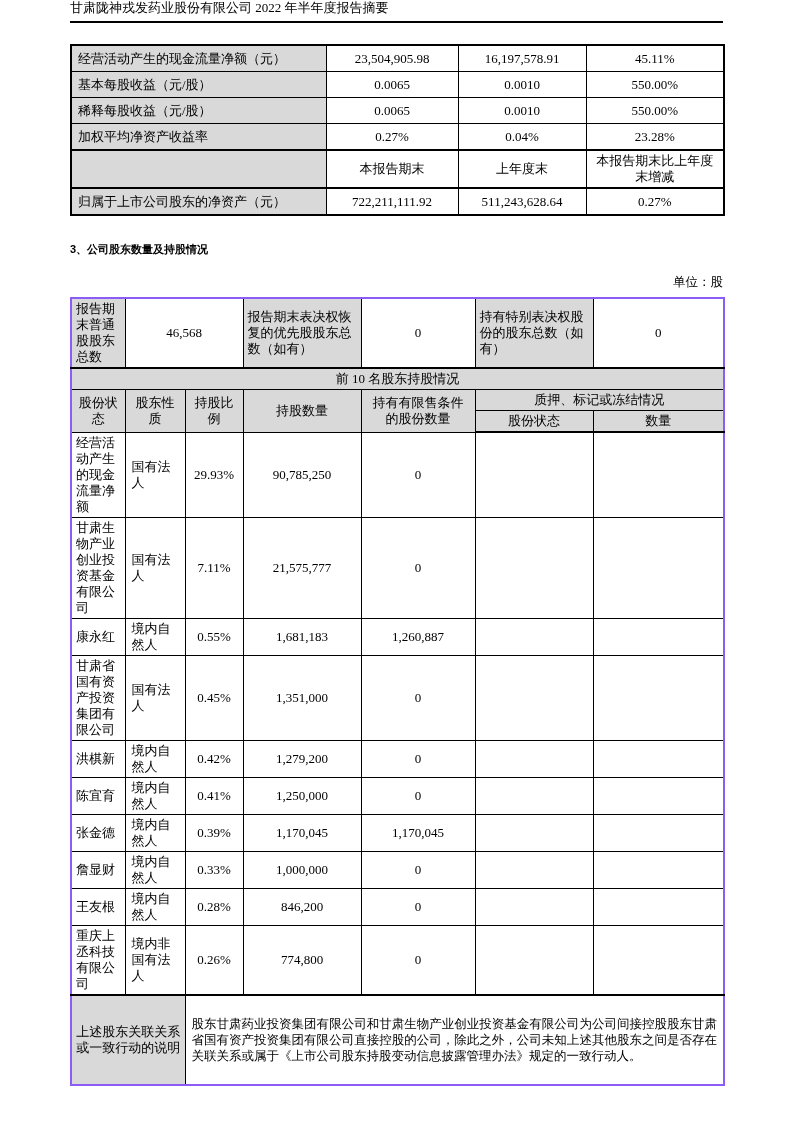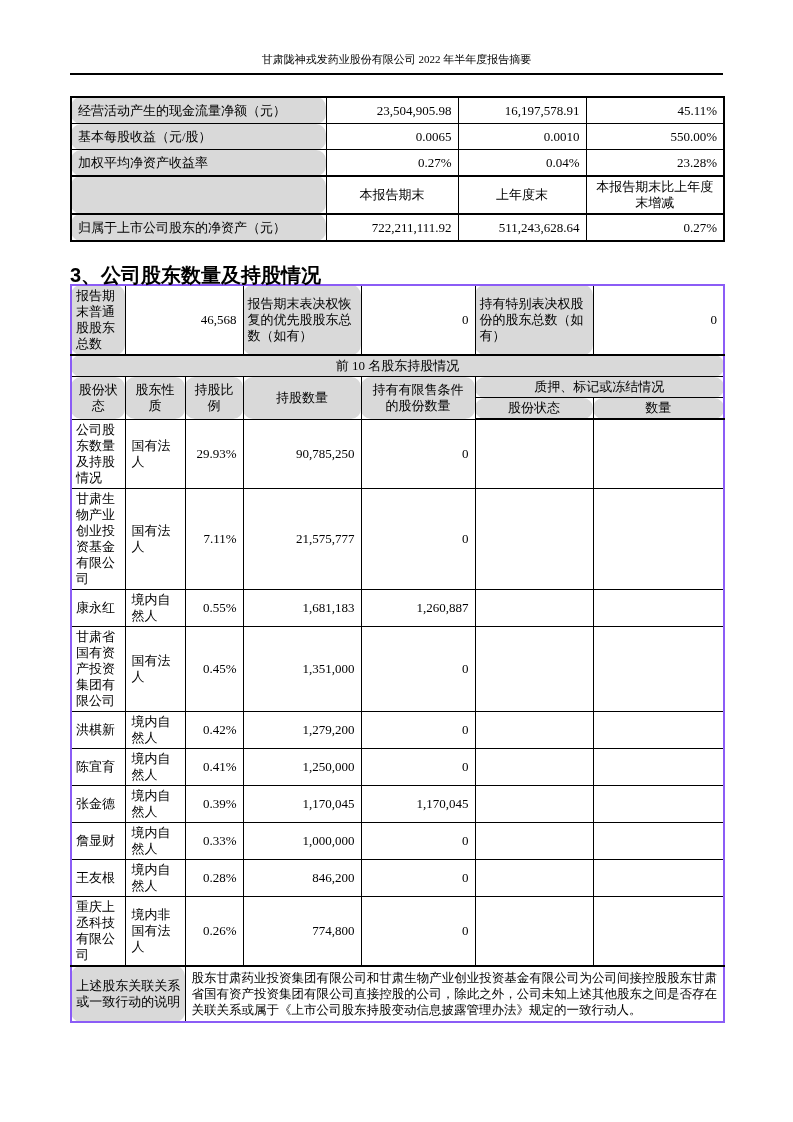--- a/index.html
+++ b/index.html
@@ -6,23 +6,22 @@
   .page{
     position:relative;
     width:793px;height:1122px;
     background:#ffffff;
     font-family:"Liberation Serif","DejaVu Serif",serif;
     color:#000000;
     overflow:hidden;
   }
   .content{margin:0 70px;width:653px;}
   .doc-title{
-    padding-top:52px;
-    text-align:center;
-    font-size:11px;
+    text-align:left;
+    font-size:13px;
     line-height:15px;
   }
   .header-rule{
     margin-top:6px;
     border-bottom:2px solid #000;
     height:0;
   }
   table{
     border-collapse:collapse;
     table-layout:fixed;
@@ -33,47 +32,47 @@
     font-size:13px;
     line-height:16px;
     padding:2px 6px;
     font-weight:normal;
     vertical-align:middle;
     word-break:break-all;
     overflow:hidden;
   }
   .fin-table{margin-top:21px;border:2px solid #000;}
   .sh-table{border:2px solid #8b5cf6;}
-  .g{background:#d9d9d9;border-radius:10px;}
+  .g{background:#d9d9d9;}
   .l{text-align:left;}
-  .r{text-align:right;}
+  .r{text-align:center;}
   .c{text-align:center;}
   .bb2 td,.bb2 th{border-bottom-width:2px;}
   .bt2 td{border-top-width:2px;}
   .fin-table td{height:21px;}
   .fin-table tr.period td{height:auto;}
   .section-heading{
     margin-top:24px;
     font-family:"Liberation Sans","DejaVu Sans",sans-serif;
     font-weight:bold;
-    font-size:20px;
+    font-size:11px;
     line-height:18px;
   }
   .unit-label{
     margin-top:16px;
     margin-bottom:6px;
     text-align:right;
     font-size:12.5px;
   }
   .sh-table td.tight{padding:2px 4px;}
   .note-text{
     text-align:justify;
     font-size:12.5px;
     line-height:16px;
-    padding:3px 6px;
+    padding:20px 6px;
   }
 </style>
 </head>
 <body>
 
 <div class="page">
   <div class="content">
 
     <div class="doc-title">甘肃陇神戎发药业股份有限公司 2022 年半年度报告摘要</div>
     <div class="header-rule"></div>
@@ -91,20 +90,26 @@
           <td class="r">23,504,905.98</td>
           <td class="r">16,197,578.91</td>
           <td class="r">45.11%</td>
         </tr>
         <tr>
           <td class="g l">基本每股收益（元/股）</td>
           <td class="r">0.0065</td>
           <td class="r">0.0010</td>
           <td class="r">550.00%</td>
         </tr>
+        <tr>
+          <td class="g l">稀释每股收益（元/股）</td>
+          <td class="r">0.0065</td>
+          <td class="r">0.0010</td>
+          <td class="r">550.00%</td>
+        </tr>
         <tr class="bb2">
           <td class="g l">加权平均净资产收益率</td>
           <td class="r">0.27%</td>
           <td class="r">0.04%</td>
           <td class="r">23.28%</td>
         </tr>
         <tr class="period bb2">
           <td class="g"></td>
           <td class="c">本报告期末</td>
           <td class="c">上年度末</td>
@@ -113,20 +118,21 @@
         <tr>
           <td class="g l">归属于上市公司股东的净资产（元）</td>
           <td class="r">722,211,111.92</td>
           <td class="r">511,243,628.64</td>
           <td class="r">0.27%</td>
         </tr>
       </tbody>
     </table>
 
     <div class="section-heading">3、公司股东数量及持股情况</div>
+    <div class="unit-label">单位：股</div>
 
     <table class="sh-table">
       <colgroup>
         <col style="width:54px">
           <col style="width:60px">
           <col style="width:58px">
           <col style="width:118px">
           <col style="width:114px">
           <col style="width:118px">
           <col style="width:131px">
@@ -150,21 +156,21 @@
           <th class="g c" rowspan="2">持股数量</th>
           <th class="g c tight" rowspan="2">持有有限售条件的股份数量</th>
           <th class="g c" colspan="2">质押、标记或冻结情况</th>
         </tr>
         <tr class="bb2">
           <th class="g c">股份状态</th>
           <th class="g c">数量</th>
         </tr>
 
         <tr>
-          <td class="l tight">公司股东数量及持股情况</td>
+          <td class="l tight">经营活动产生的现金流量净额</td>
           <td class="l">国有法人</td>
           <td class="r">29.93%</td>
           <td class="r">90,785,250</td>
           <td class="r">0</td>
           <td></td>
           <td></td>
         </tr>
         <tr>
           <td class="l tight">甘肃生物产业创业投资基金有限公司</td>
           <td class="l">国有法人</td>

